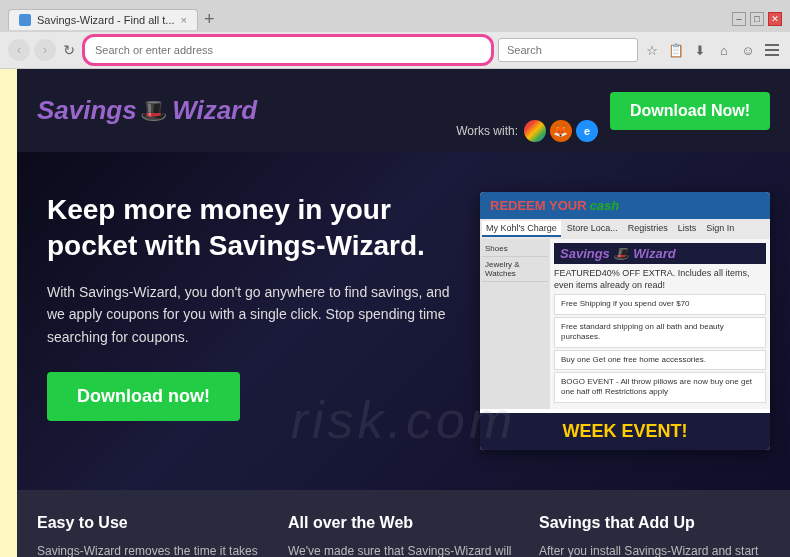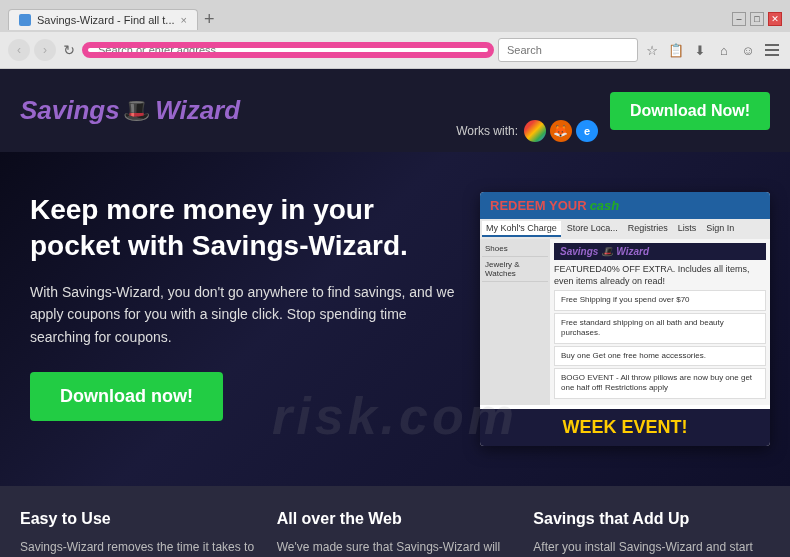--- a/index.html
+++ b/index.html
@@ -53,22 +53,22 @@
       background: #ccc;
       border: none;
       display: flex; align-items: center; justify-content: center;
       cursor: pointer;
       font-size: 12px;
       color: #555;
     }
     .nav-btn.disabled { opacity: 0.4; cursor: default; }
     .address-bar {
       flex: 1;
-      height: 16px;
-      border: 6px solid #ec4899;
+      height: 32px;
+      border: 3px solid #ec4899;
       border-radius: 12px;
       padding: 0 10px;
       font-size: 11px;
       background: #fff;
       color: #555;
     }
     .refresh-btn {
       width: 18px; height: 18px;
       background: transparent; border: none;
       font-size: 14px; color: #666; cursor: pointer;
@@ -93,21 +93,22 @@
     .menu-btn {
       width: 20px; height: 20px;
       display: flex; flex-direction: column; gap: 3px; align-items: center; justify-content: center; cursor: pointer;
     }
     .menu-line { width: 14px; height: 2px; background: #666; }
 
     
     .page-content {
       height: calc(557px - 68px);
       overflow-y: auto;
-      background: #000000;
+      background: #fef9c3;
+      padding-left: 17px;
     }
 
     
     .site-header {
       background: #1a1a2e;
       padding: 10px 20px;
       display: flex;
       align-items: center;
       justify-content: space-between;
     }
@@ -216,21 +217,21 @@
       margin-top: 4px;
     }
 
     
     .watermark {
       position: absolute;
       bottom: 40px;
       left: 50%;
       transform: translateX(-50%);
       font-size: 52px;
-      font-weight: bold;
+      font-weight: normal;
       color: rgba(150,150,150,0.15);
       letter-spacing: 4px;
       font-style: italic;
       white-space: nowrap;
       pointer-events: none;
     }
 
     
     .features {
       background: #2a2a3e;
@@ -330,21 +331,21 @@
         <span style="padding:2px 4px;">Lists</span>
         <span style="padding:2px 4px;">Sign In</span>
       </div>
       <div style="background:#f5f5f5;display:flex;">
         <div style="width:70px;background:#e0e0e0;padding:2px;font-size:8px;color:#333;">
           <div style="padding:3px;border-bottom:1px solid #ccc;">Shoes</div>
           <div style="padding:3px;border-bottom:1px solid #ccc;">Jewelry &amp; Watches</div>
         </div>
         <div style="flex:1;padding:4px;">
           <div class="savings-logo-small">
-            <span style="font-size:10px;color:#9966cc;font-weight:bold;font-style:italic;">Savings 🎩 Wizard</span>
+            <span style="font-size:13px;color:#9966cc;font-weight:bold;font-style:italic;">Savings 🎩 Wizard</span>
           </div>
           <div class="featured-text">FEATURED40% OFF EXTRA. Includes all items, even items already on read!</div>
           <div class="offer-item">Free Shipping if you spend over $70</div>
           <div class="offer-item">Free standard shipping on all bath and beauty purchases.</div>
           <div class="offer-item">Buy one Get one free home accessories.</div>
           <div class="offer-item">BOGO EVENT - All throw pillows are now buy one get one half off! Restrictions apply</div>
         </div>
       </div>
       <div class="week-long-banner">WEEK EVENT!</div>
     </div>

